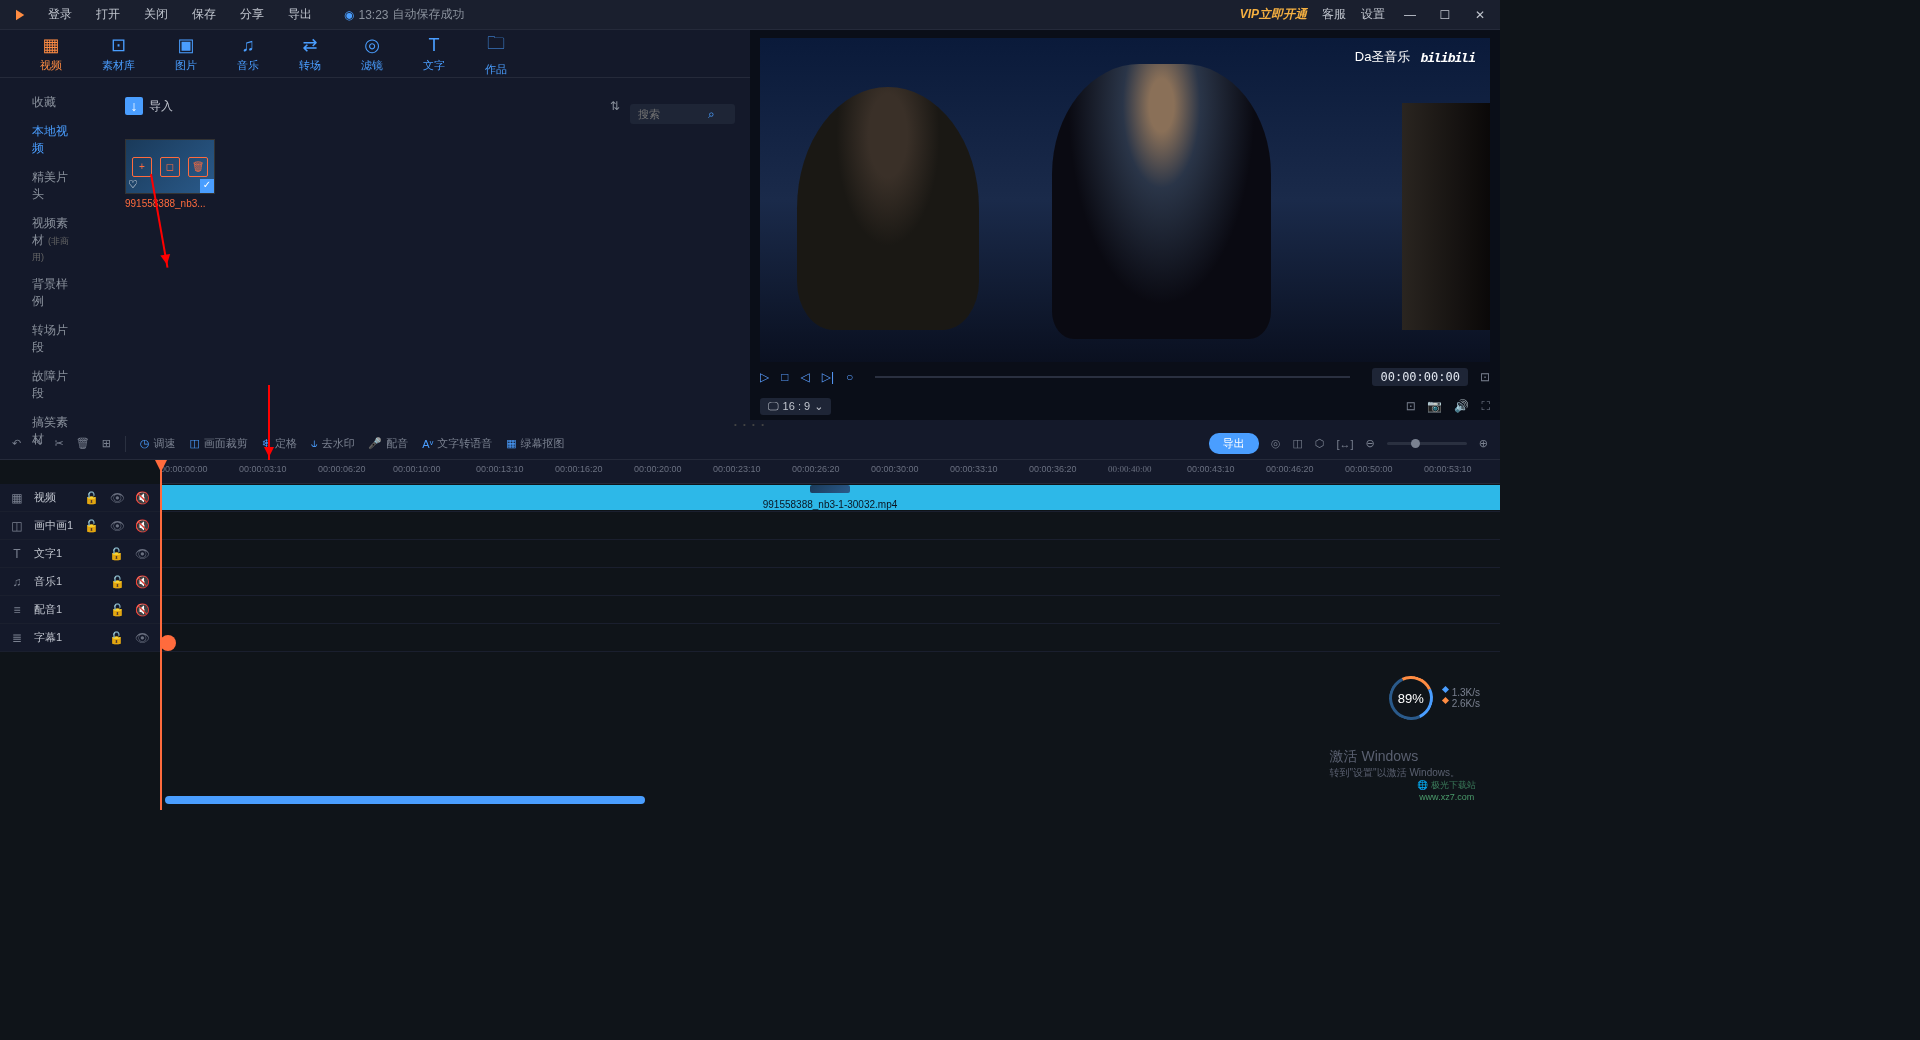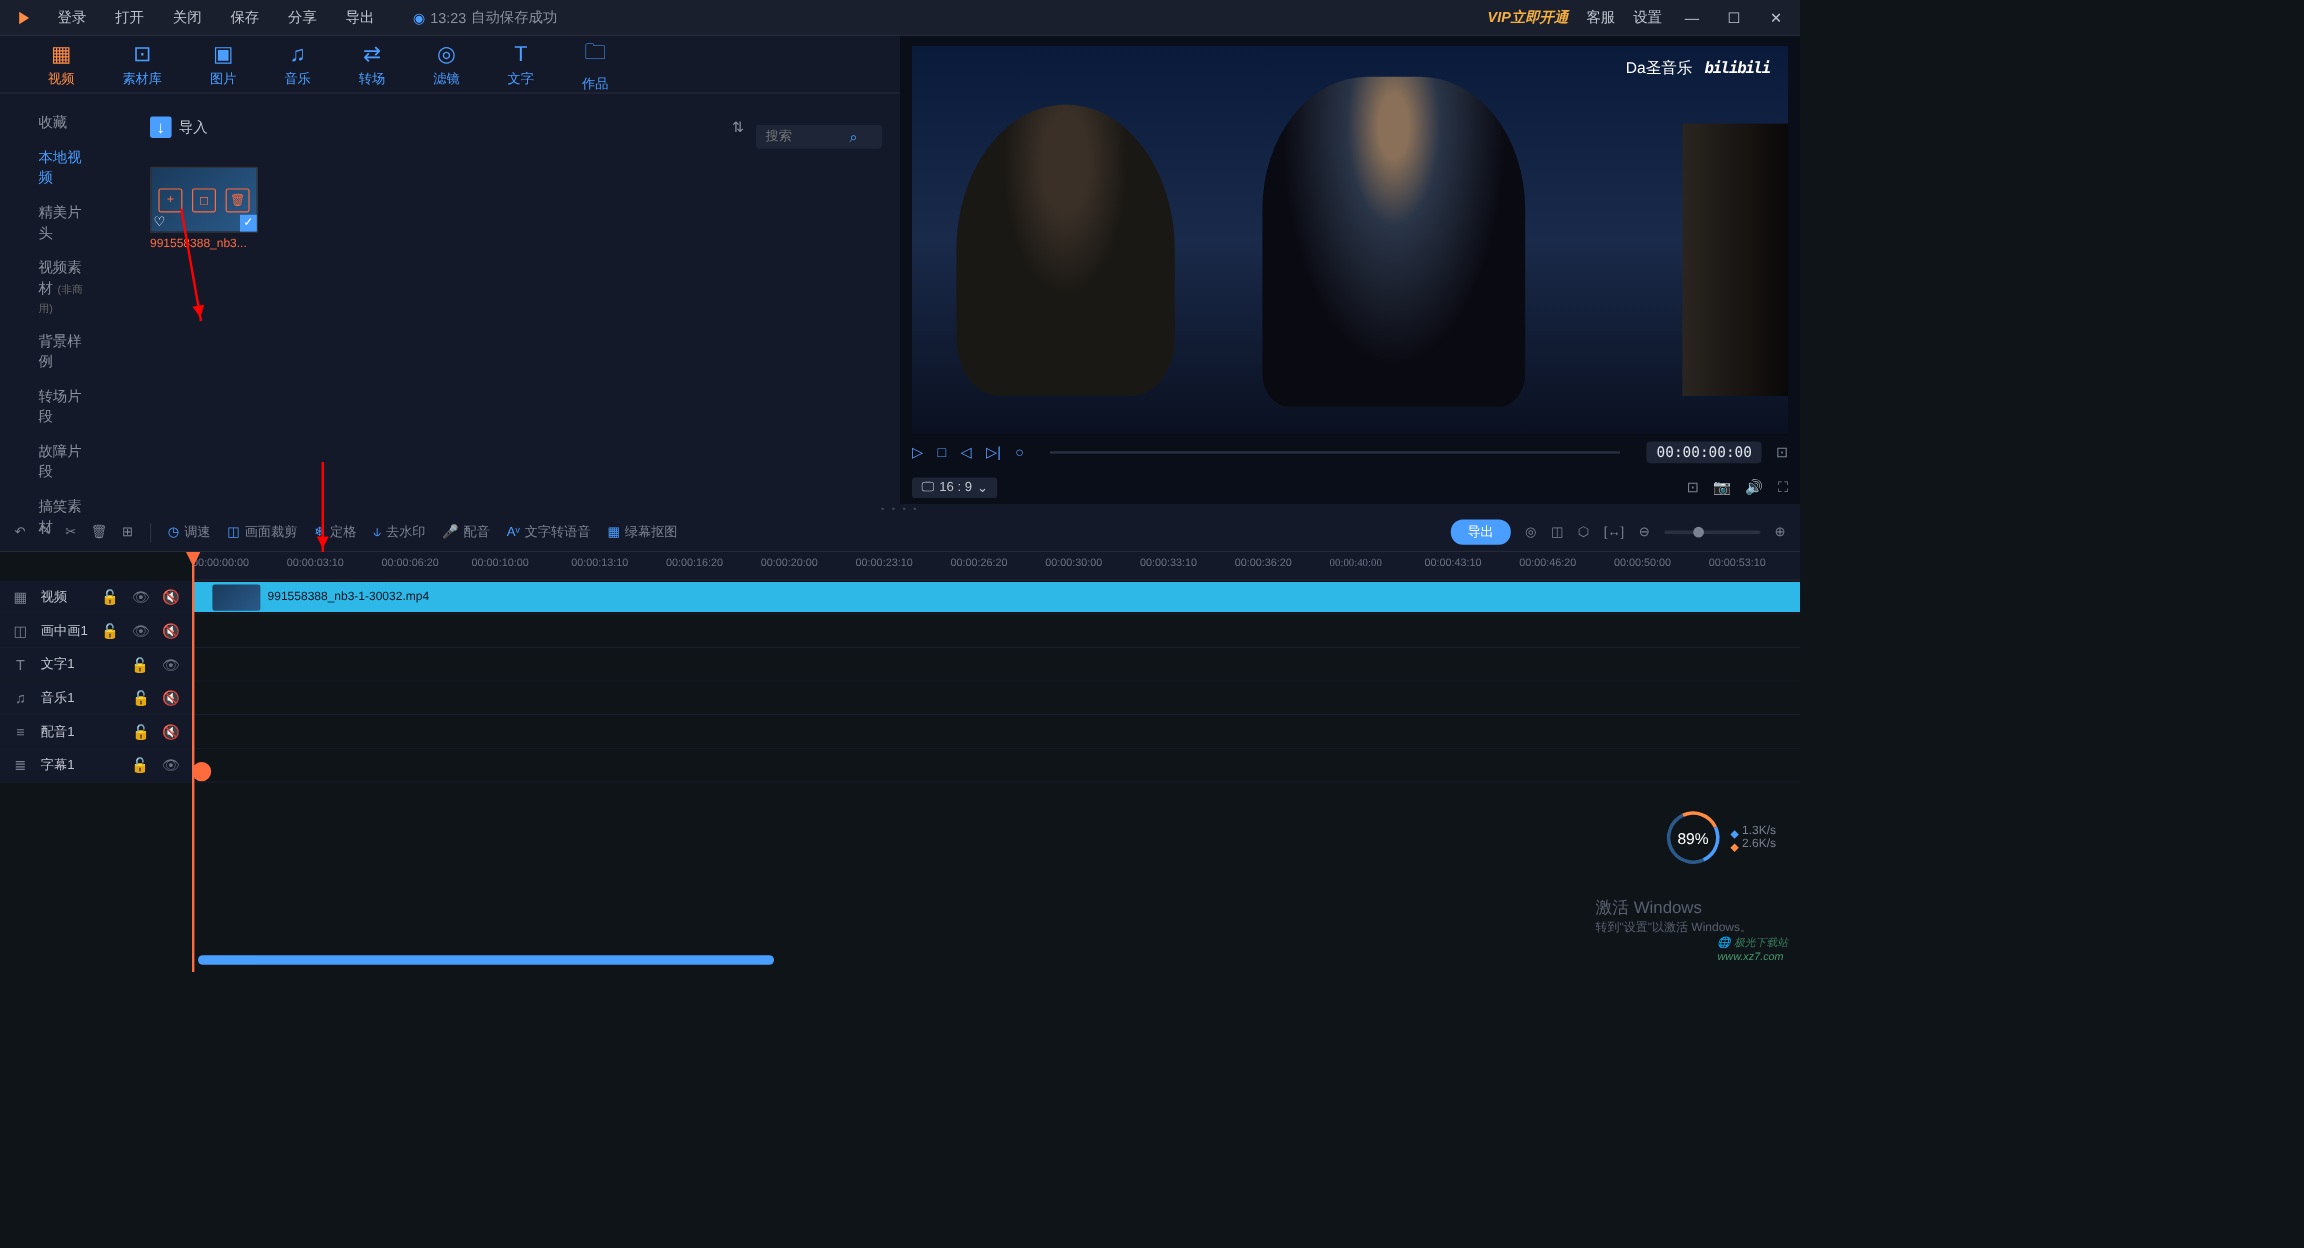--- a/index.html
+++ b/index.html
@@ -90,38 +90,38 @@
 
 .red-arrow-tl { position: absolute; left: 268px; top: -75px; width: 2px; height: 75px; background: #ff0000; z-index: 20; }
 .red-arrow-tl::after { content: ''; position: absolute; bottom: -2px; left: -4px; border: 5px solid transparent; border-top: 10px solid #ff0000; }
 
 .track { height: 28px; display: flex; align-items: center; border-bottom: 1px solid #1a1f2e; }
 .track-header { width: 160px; display: flex; align-items: center; padding: 0 10px; gap: 10px; background: #14192a; height: 100%; }
 .track-icon { width: 14px; text-align: center; color: #7a8190; }
 .track-label { flex: 1; font-size: 11px; }
 .track-ctrl { cursor: pointer; color: #6a7080; font-size: 12px; }
 .track-body { flex: 1; height: 100%; position: relative; background: #0f1419; }
-.clip { position: absolute; left: 0; top: 1px; bottom: 1px; right: 0; background: #2db8e8; display: flex; align-items: center; padding: 0 17px; gap: 6px; color: #0a1420; font-size: 10px; }
+.clip { position: absolute; left: 0; top: 1px; bottom: 1px; right: 0; background: #2db8e8; display: flex; align-items: center; padding: 0 17px; gap: 6px; color: #0a1420; font-size: 10px; flex-direction: column; }
 .clip-thumb { width: 40px; height: 22px; background: linear-gradient(135deg,#1a3a5a,#2a5a8a); border-radius:2px; }
 
 
 .hscroll { position: absolute; bottom: 6px; left: 165px; width: 480px; height: 8px; background: #4a9eff; border-radius: 4px; }
 
 
 .perf { position: absolute; bottom: 90px; right: 20px; display: flex; align-items: center; gap: 10px; }
 .perf-circle { width: 44px; height: 44px; border-radius: 50%; border: 3px solid #2a5a8a; border-top-color: #ff8c42; border-right-color: #4a9eff; display:flex; align-items:center; justify-content:center; color:white; font-size:13px; transform:rotate(20deg); }
 .perf-circle span { transform:rotate(-20deg); }
 .perf-stats { font-size: 10px; color: #7a8190; }
-.perf-stats div { display:flex; align-items:flex-end; gap:4px; }
+.perf-stats div { display:flex; align-items:flex-start; gap:4px; }
 .dot-blue { width:5px; height:5px; background:#4a9eff; transform:rotate(45deg); }
 .dot-orange { width:5px; height:5px; background:#ff8c42; transform:rotate(45deg); }
 
 .activate { position: absolute; bottom: 30px; right: 40px; color: #5a6070; font-size: 14px; text-align: left; }
 .activate .sub { font-size: 10px; }
-.corner-logo { position: absolute; bottom: 8px; right: 10px; font-size: 9px; color: #3a7a5a; text-align: left; font-style: italic; }
+.corner-logo { position: absolute; bottom: 8px; right: 24px; font-size: 9px; color: #3a7a5a; text-align: center; }
 .corner-logo .site { color: #4a9a6a; }
 </style>
 </head>
 <body>
 
 <div class="titlebar">
   <svg class="logo" viewBox="0 0 24 24">
       <path fill="#ff8c42" d="M8 5v14l11-7z"></path>
     </svg>
   <span class="menu-item">登录</span>

